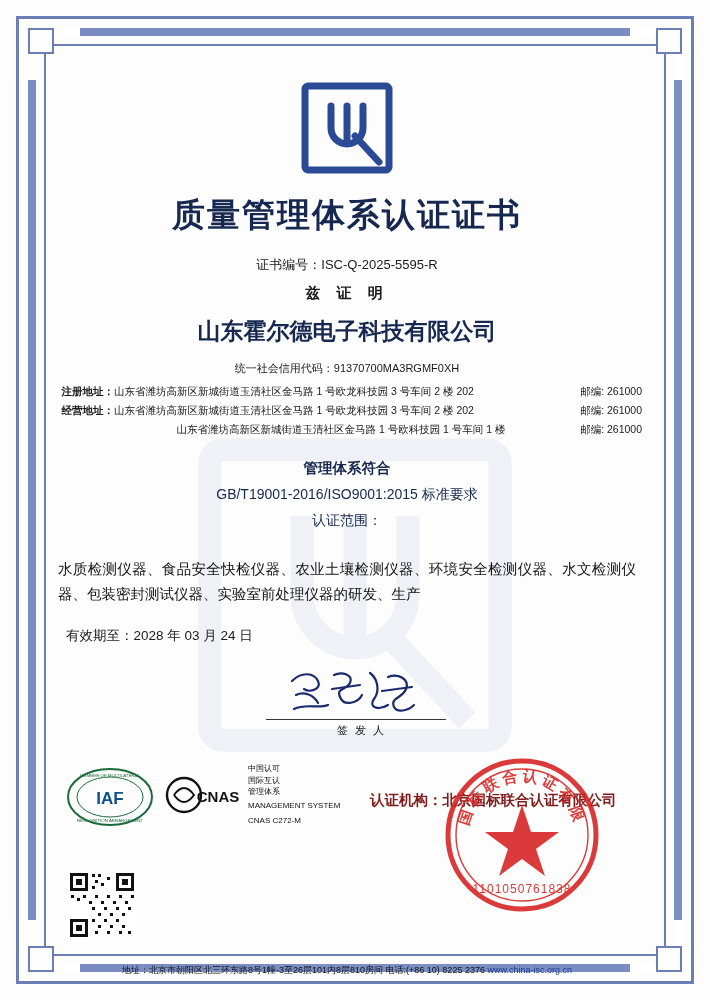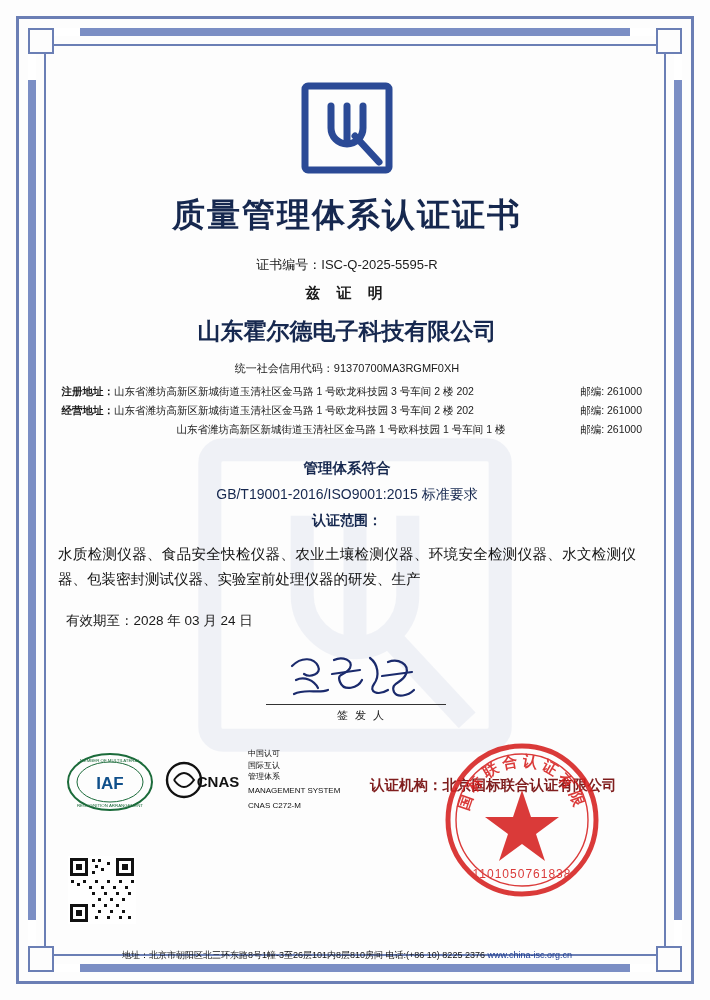--- a/index.html
+++ b/index.html
@@ -60,23 +60,23 @@
   }
   .credit{text-align:center;font-size:11px;margin-top:14px;}
   .addr-table{width:100%;border-collapse:collapse;margin-top:6px;font-size:10.5px;}
   .addr-table td{padding:2.5px 0;vertical-align:top;}
   .addr-label{width:62px;text-align:right;white-space:nowrap;font-weight:bold;}
   .addr-val{padding-left:6px;}
   .addr-zip{width:74px;text-align:right;white-space:nowrap;}
   .addr-center .addr-val{text-align:center;}
   .conform{text-align:center;font-size:14.5px;font-weight:bold;margin-top:20px;color:#16284f;}
   .standard{text-align:center;font-size:14px;margin-top:8px;color:#16284f;}
-  .scope-label{text-align:center;font-size:14px;font-weight:bold;margin-top:8px;color:#16284f;}
+  .scope-label{text-align:center;font-size:14px;font-weight:normal;margin-top:8px;color:#16284f;}
   .scope-text{
-    font-size:14.5px;line-height:1.72;margin-top:12px;text-align:justify;
+    font-size:14.5px;line-height:1.72;margin-top:27px;text-align:justify;
     padding:0 6px;color:#111;
   }
   .dates{margin-top:16px;padding-left:14px;font-size:13.5px;line-height:1.95;}
 
   
   .sign-area{position:relative;height:112px;margin-top:14px;}
   .sign-img{position:absolute;left:232px;top:2px;width:140px;height:54px;}
   .sign-line{position:absolute;left:214px;top:56px;width:180px;border-top:1px solid #333;}
   .sign-label{position:absolute;left:285px;top:60px;font-size:11px;letter-spacing:2px;}
 

